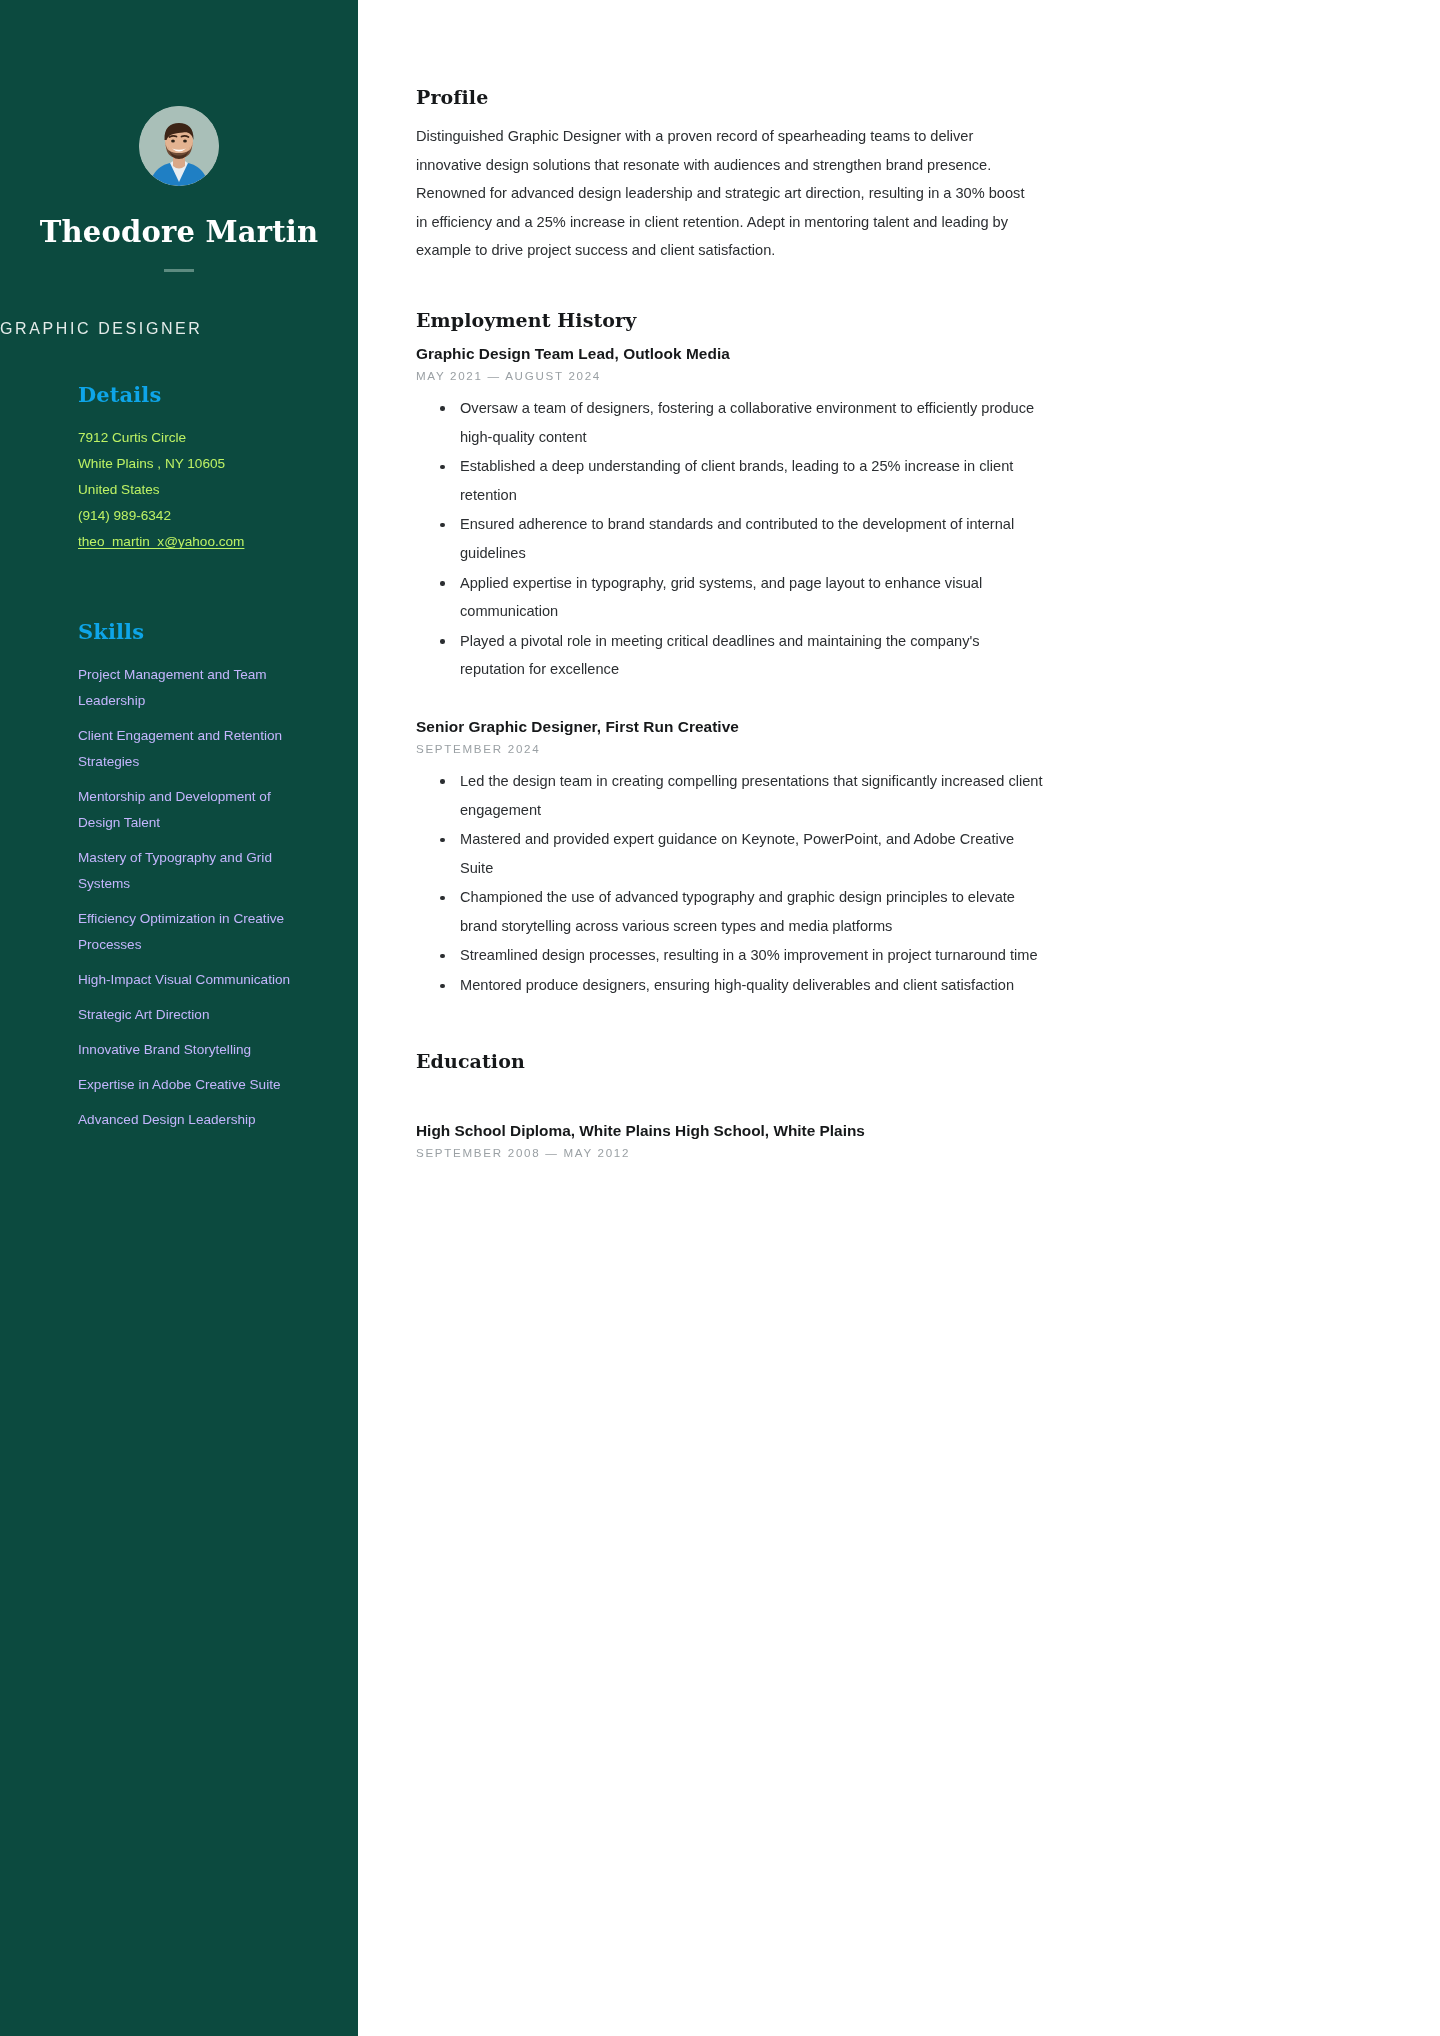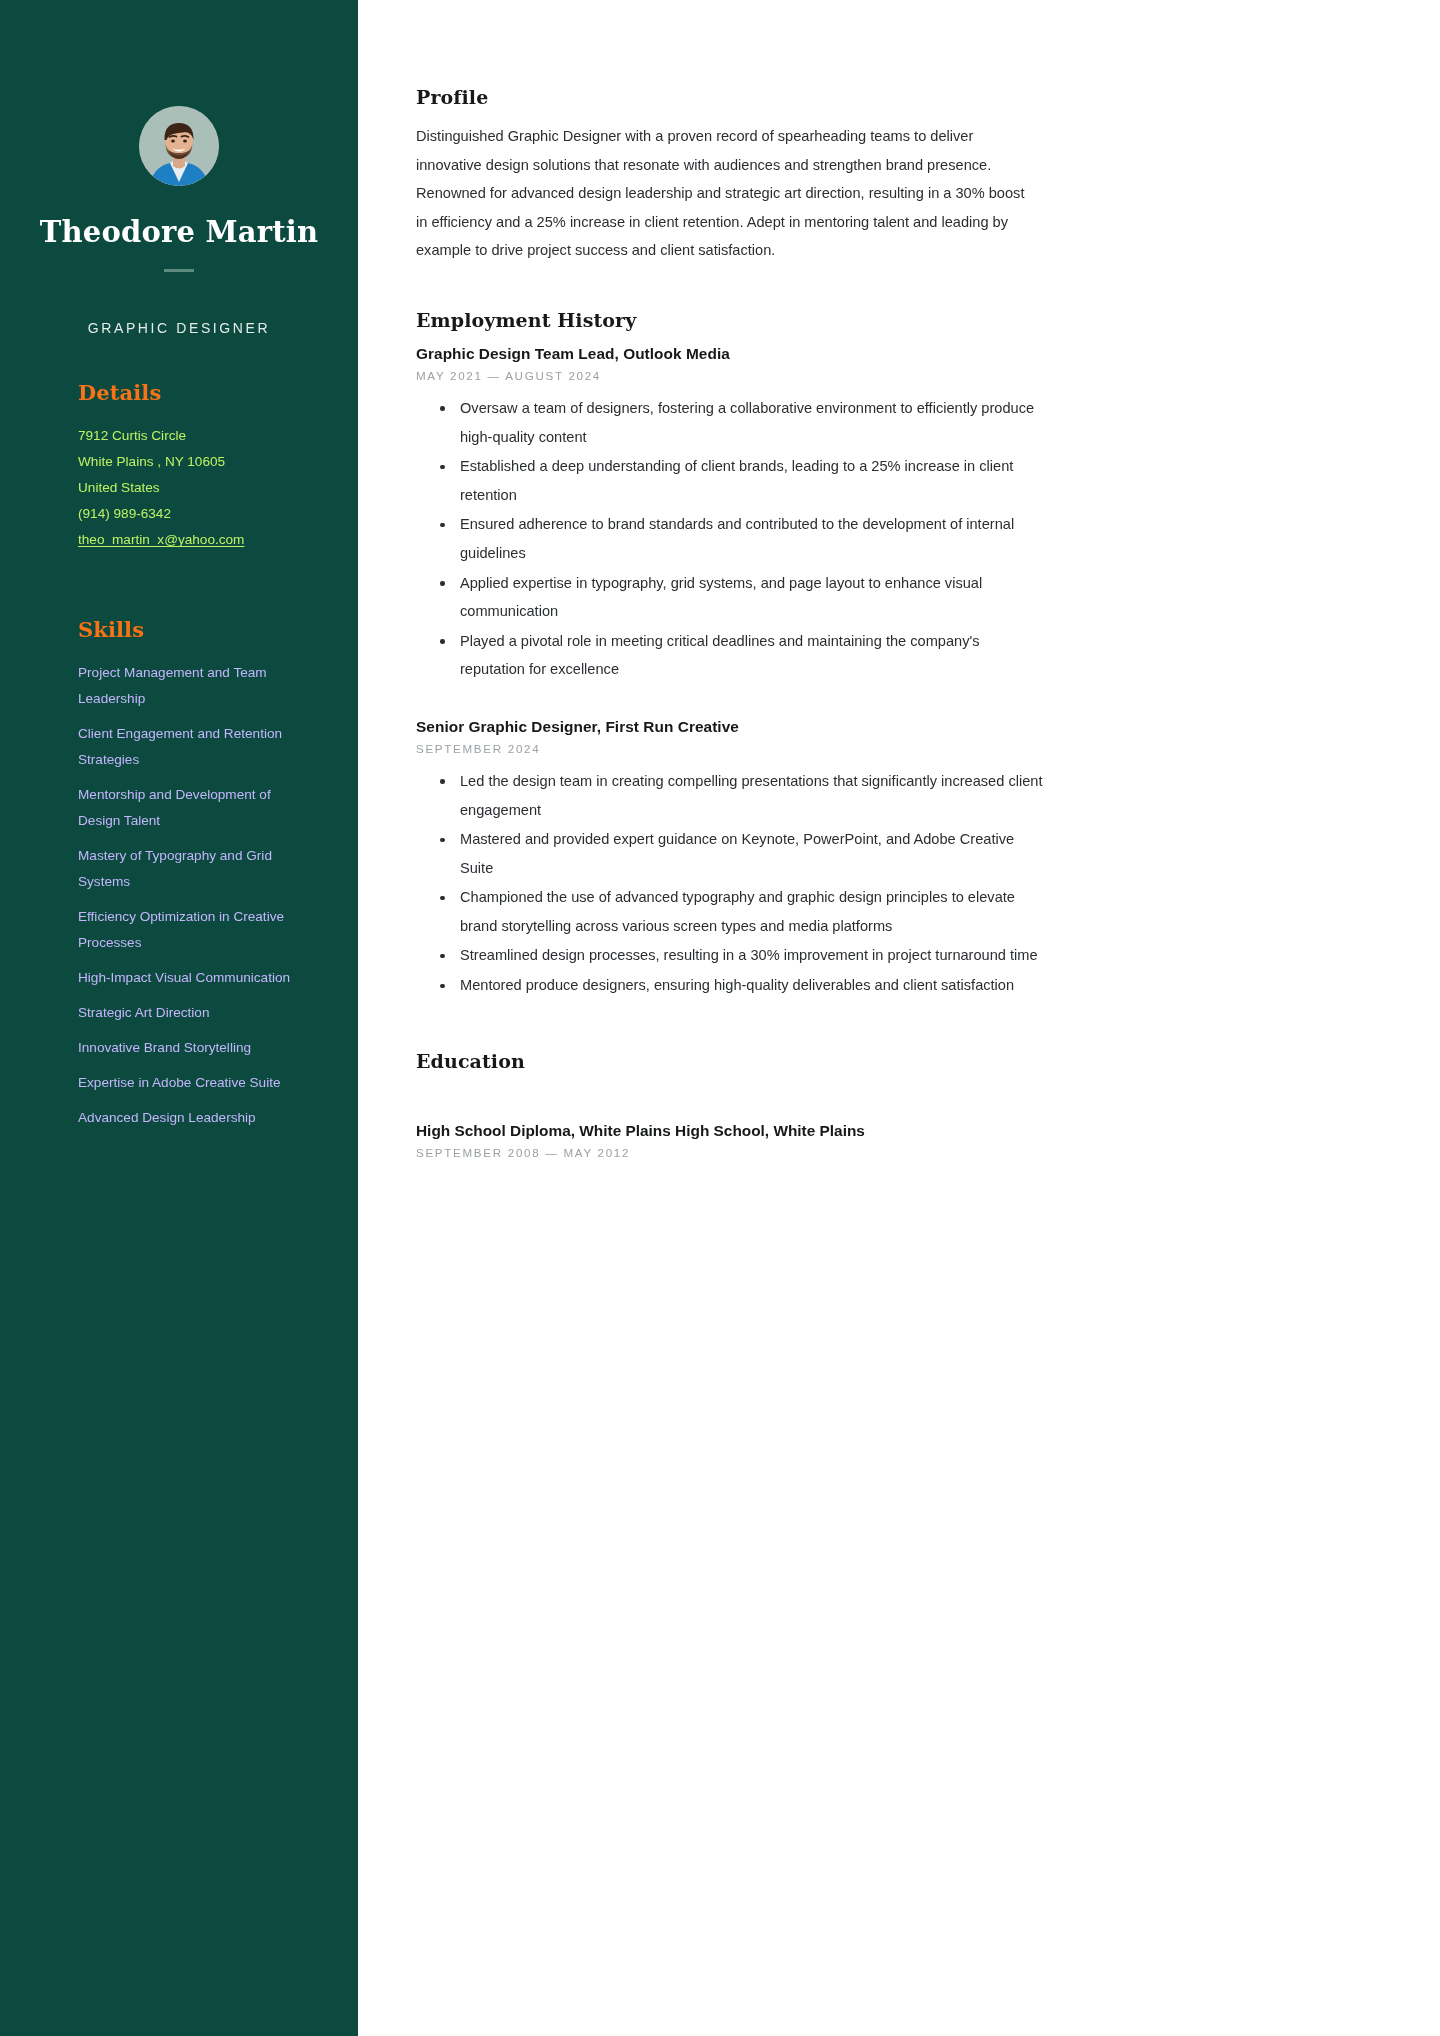--- a/index.html
+++ b/index.html
@@ -62,36 +62,35 @@
   }
 
   .name-rule {
     width: 30px;
     height: 3px;
     background: #5d8b80;
     margin: 0 auto 24px auto;
   }
 
   .sidebar-role {
-    text-align: center;
-    font-size: 14px;
+    font-size: 16px;
     letter-spacing: 2.6px;
     color: #e4ecea;
     text-transform: uppercase;
     margin-bottom: 44px;
     margin-top: 48px;
   }
 
   .side-section { padding: 0 40px 0 78px; }
 
   .side-heading {
     font-family: "DejaVu Serif", "Liberation Serif", serif;
     font-size: 21px;
     font-weight: 700;
-    color: #f97316;
+    color: #0ea5e9;
     margin-bottom: 18px;
     letter-spacing: 0.1px;
   }
 
   .detail-line {
     font-size: 13.6px;
     line-height: 26px;
     color: #bef264;
     white-space: nowrap;
   }

